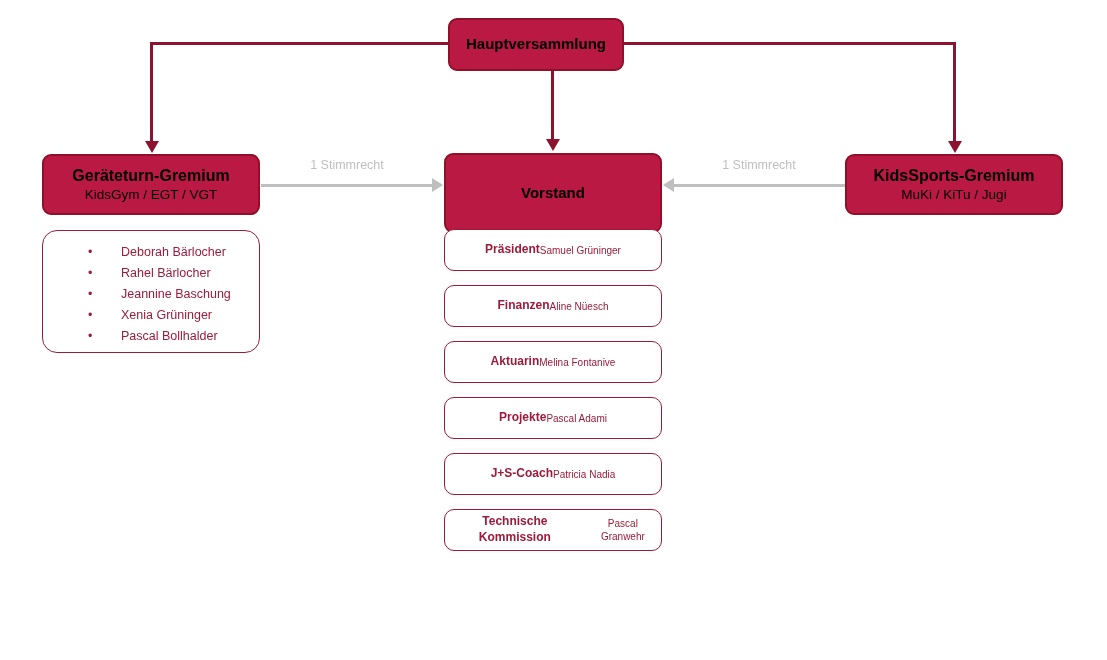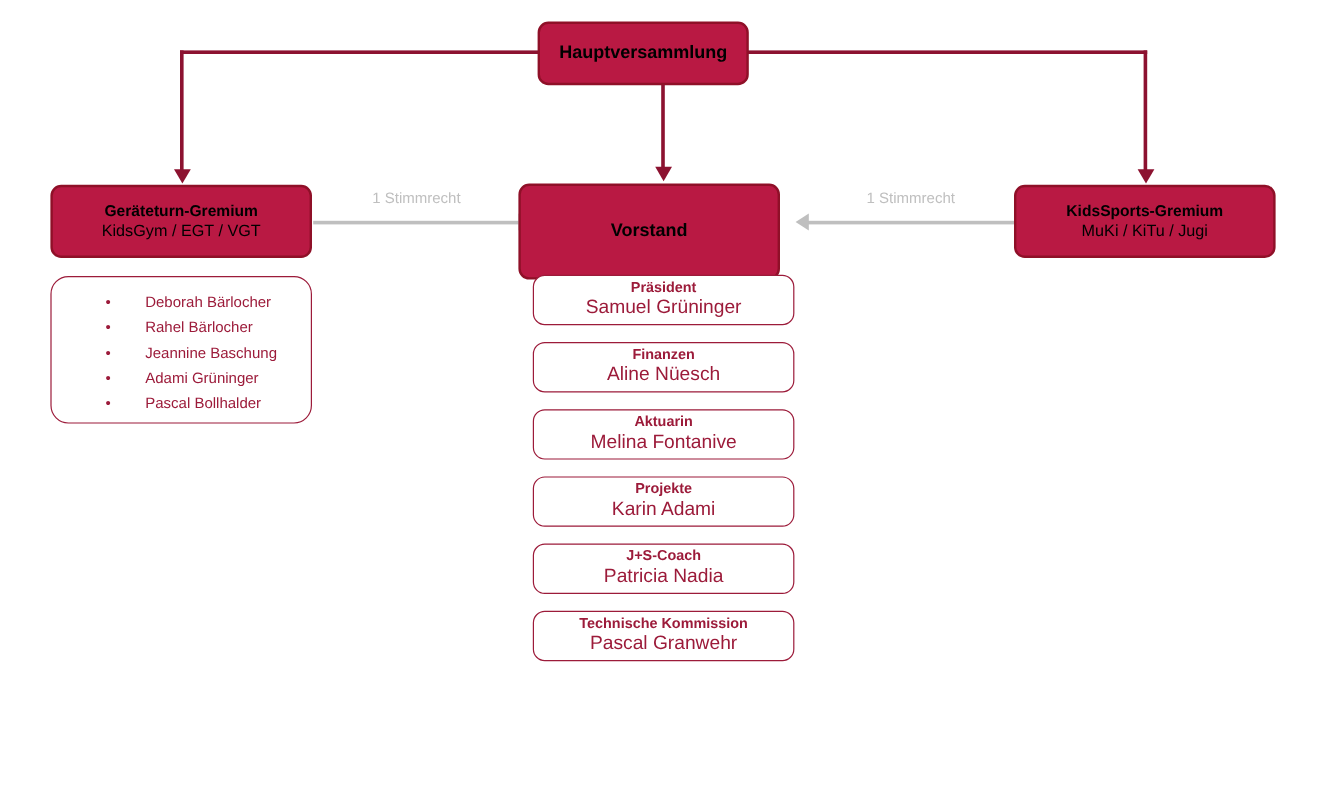--- a/index.html
+++ b/index.html
@@ -33,21 +33,21 @@
     color:#BFBFBF;font-size:12.5px;text-align:center;
   }
   
   .node{
     position:absolute;z-index:2;
     background:#B91943;border:2px solid #8F1028;border-radius:9px;
     color:#000;display:flex;flex-direction:column;
     align-items:center;justify-content:center;
     text-align:center;box-sizing:border-box;
   }
-  .node .t{font-weight:bold;font-size:13px;line-height:1.35;}
+  .node .t{font-weight:bold;font-size:16px;line-height:1.35;}
   .node .t.big{font-size:15px;}
   .node .s{font-size:13.5px;line-height:1.35;}
   
   .listbox{
     position:absolute;z-index:2;box-sizing:border-box;
     background:#fff;border:1.5px solid #9C1B3A;border-radius:15px;
     padding:11px 0 0 0;
   }
   .listbox ul{list-style:none;margin:0;padding:0;}
   .listbox li{
@@ -61,25 +61,25 @@
     color:#9C1B3A;
   }
   
   #roles{
     position:absolute;left:444px;top:229px;width:218px;z-index:2;
     display:flex;flex-direction:column;gap:14px;
   }
   .role{
     box-sizing:border-box;height:42px;
     background:#fff;border:1.5px solid #9C1B3A;border-radius:10px;
-    display:flex;flex-direction:column;align-items:center;justify-content:center;
+    display:flex;flex-direction:row;align-items:center;justify-content:center;
     text-align:center;color:#9C1B3A;
   }
   .role .r{font-weight:bold;font-size:12px;line-height:1.3;}
-  .role .n{font-size:16px;line-height:1.3;text-align:right;}
+  .role .n{font-size:10px;line-height:1.3;}
 </style>
 </head>
 <body>
 
 <div id="stage">
 
   <div class="line" style="left:150px;top:42px;width:806px;height:3px;"></div>
   <div class="line" style="left:150px;top:42px;width:3px;height:100px;"></div>
   <div class="arrow-down" style="left:145px;top:141px;"></div>
   <div class="line" style="left:953px;top:42px;width:3px;height:100px;"></div>
@@ -97,56 +97,56 @@
 
   <div class="node" style="left:448px;top:18px;width:176px;height:53px;">
     <div class="t big">Hauptversammlung</div>
   </div>
 
   <div class="node" style="left:42px;top:154px;width:218px;height:61px;">
     <div class="t">Geräteturn-Gremium</div>
     <div class="s">KidsGym / EGT / VGT</div>
   </div>
 
-  <div class="node" style="left:432px;top:153px;width:218px;height:80px;">
+  <div class="node" style="left:444px;top:153px;width:218px;height:80px;">
     <div class="t big">Vorstand</div>
   </div>
 
   <div class="node" style="left:845px;top:154px;width:218px;height:61px;text-align:right;">
     <div class="t">KidsSports-Gremium</div>
     <div class="s">MuKi / KiTu / Jugi</div>
   </div>
 
   <div class="listbox" style="left:42px;top:230px;width:218px;height:123px;padding-left:25px;">
     <ul>
       <li>Deborah Bärlocher</li>
       <li>Rahel Bärlocher</li>
       <li>Jeannine Baschung</li>
-      <li>Adami Grüninger</li>
+      <li>Xenia Grüninger</li>
       <li>Pascal Bollhalder</li>
     </ul>
   </div>
 
 
   <div id="roles">
     <div class="role">
       <div class="r">Präsident</div>
       <div class="n">Samuel Grüninger</div>
     </div>
     <div class="role">
       <div class="r">Finanzen</div>
       <div class="n">Aline Nüesch</div>
     </div>
     <div class="role">
       <div class="r">Aktuarin</div>
       <div class="n">Melina Fontanive</div>
     </div>
     <div class="role">
       <div class="r">Projekte</div>
-      <div class="n">Karin Adami</div>
+      <div class="n">Pascal Adami</div>
     </div>
     <div class="role">
       <div class="r">J+S-Coach</div>
       <div class="n">Patricia Nadia</div>
     </div>
     <div class="role">
       <div class="r">Technische Kommission</div>
       <div class="n">Pascal Granwehr</div>
     </div>
   </div>

